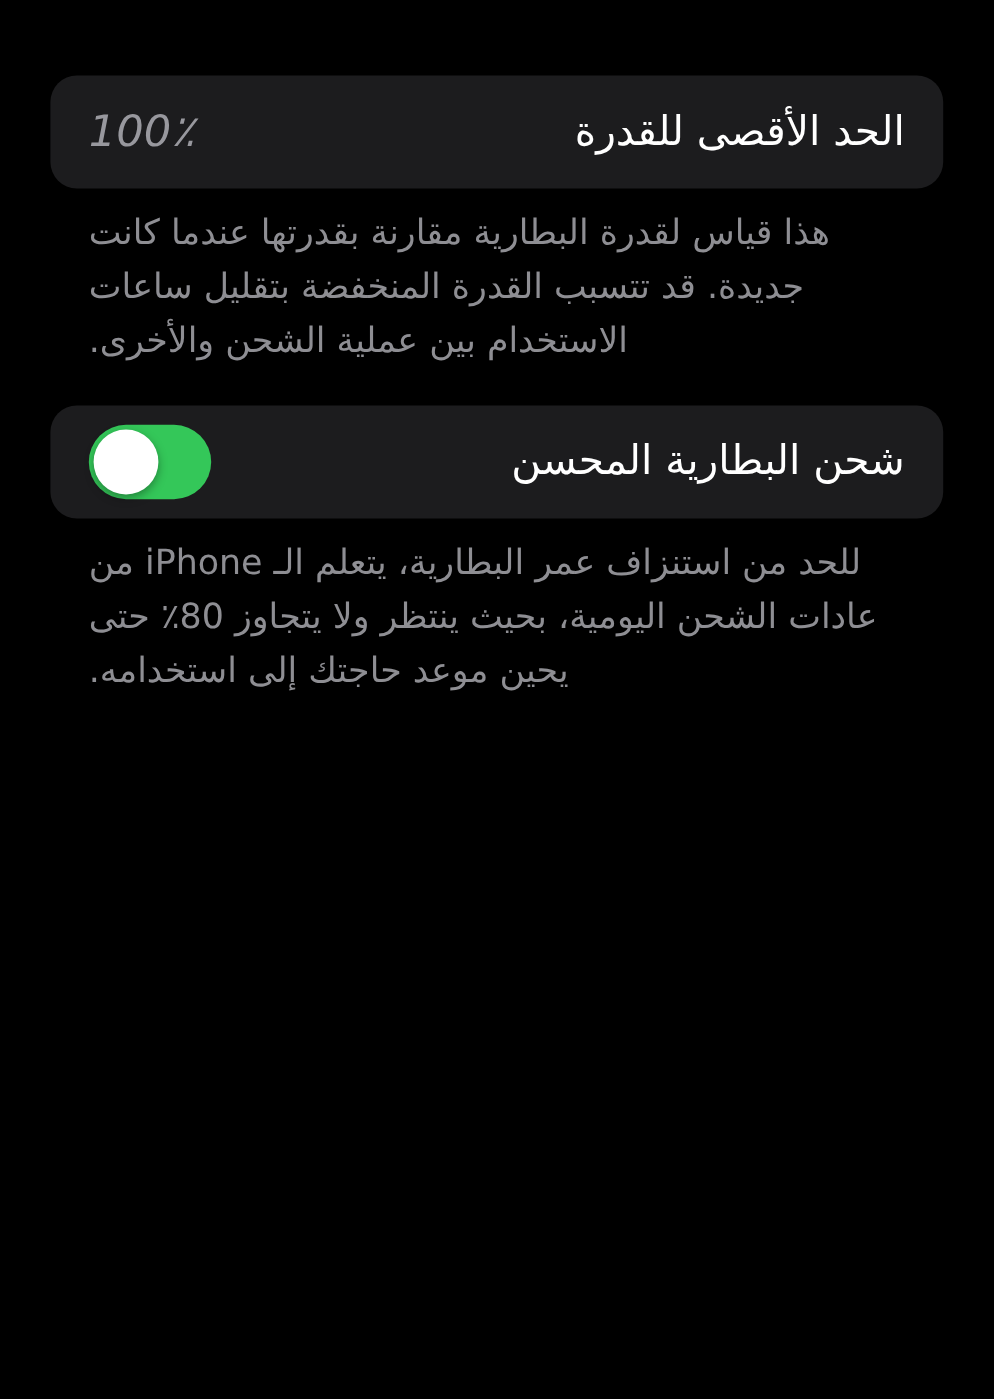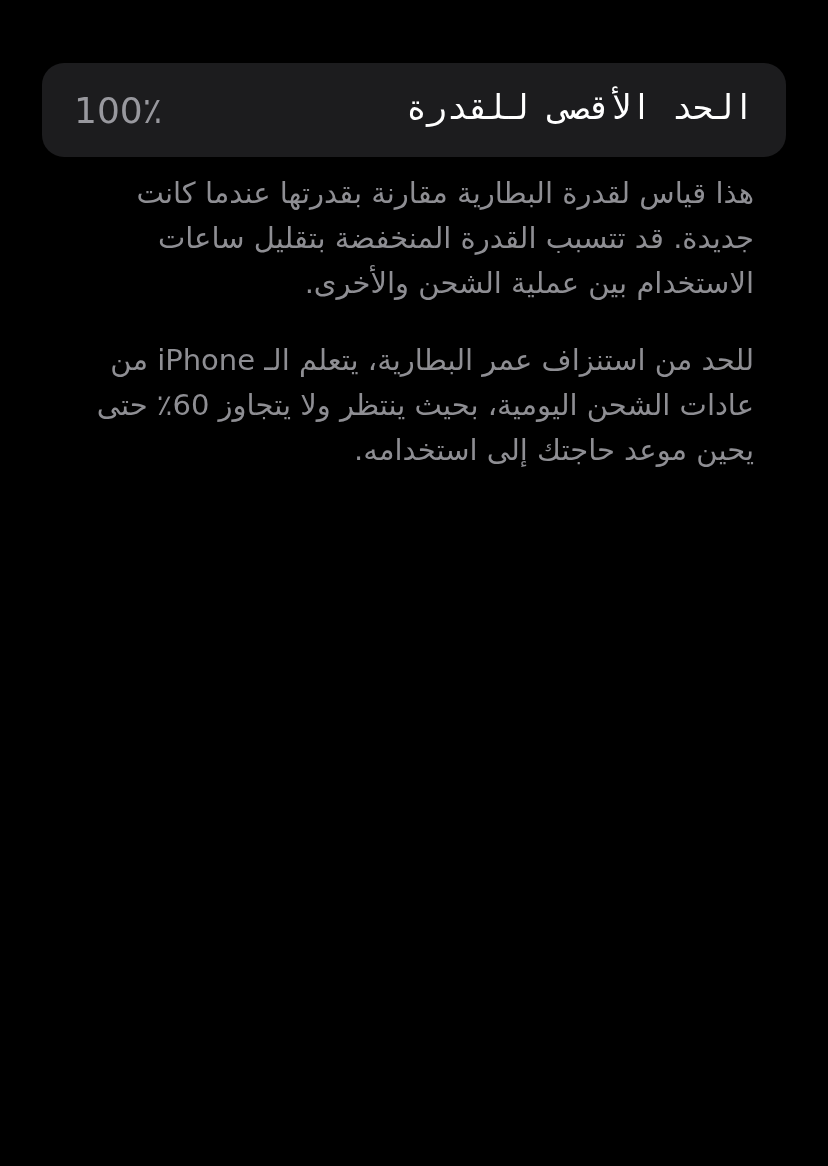--- a/index.html
+++ b/index.html
@@ -24,32 +24,32 @@
     background: var(--card-bg, #1c1c1e);
     border-radius: 22px;
     display: flex;
     align-items: center;
     justify-content: space-between;
   }
   .row-label {
     color: var(--title-text, #ffffff);
     font-size: 34px;
     line-height: 1.2;
-    font-family: Liberation Mono, monospace;
   }
   .row-value {
     color: var(--value-text, #98989e);
     font-size: 36px;
+    font-style: italic;
   }
   .footer {
     margin: 14px 74px 32px 74px;
     color: var(--footer-text, #8e8e93);
     font-size: 29px;
     line-height: 1.55;
-    text-align: right;
+    text-align: left;
   }
   
   .toggle {
     position: relative;
     width: 102px;
     height: 62px;
     border-radius: 31px;
     background: #39393d;
     flex: 0 0 auto;
     cursor: pointer;
@@ -77,16 +77,22 @@
       <span class="row-label">الحد الأقصى للقدرة</span>
       <span class="row-value">100٪</span>
     </div>
     <p class="footer">هذا قياس لقدرة البطارية مقارنة بقدرتها عندما كانت جديدة. قد تتسبب القدرة المنخفضة بتقليل ساعات الاستخدام بين عملية الشحن والأخرى.</p>
   </section>
 
   <section>
   </section>
 
   <section>
-    <p class="footer">للحد من استنزاف عمر البطارية، يتعلم الـ iPhone من عادات الشحن اليومية، بحيث ينتظر ولا يتجاوز 60٪ حتى يحين موعد حاجتك إلى استخدامه.</p>
+    <div class="card">
+      <span class="row-label">شحن البطارية المحسن</span>
+      <div class="toggle on" role="switch" aria-checked="true">
+        <div class="knob"></div>
+      </div>
+    </div>
+    <p class="footer">للحد من استنزاف عمر البطارية، يتعلم الـ iPhone من عادات الشحن اليومية، بحيث ينتظر ولا يتجاوز 80٪ حتى يحين موعد حاجتك إلى استخدامه.</p>
   </section>
 
 </div>
 
 </body></html>

